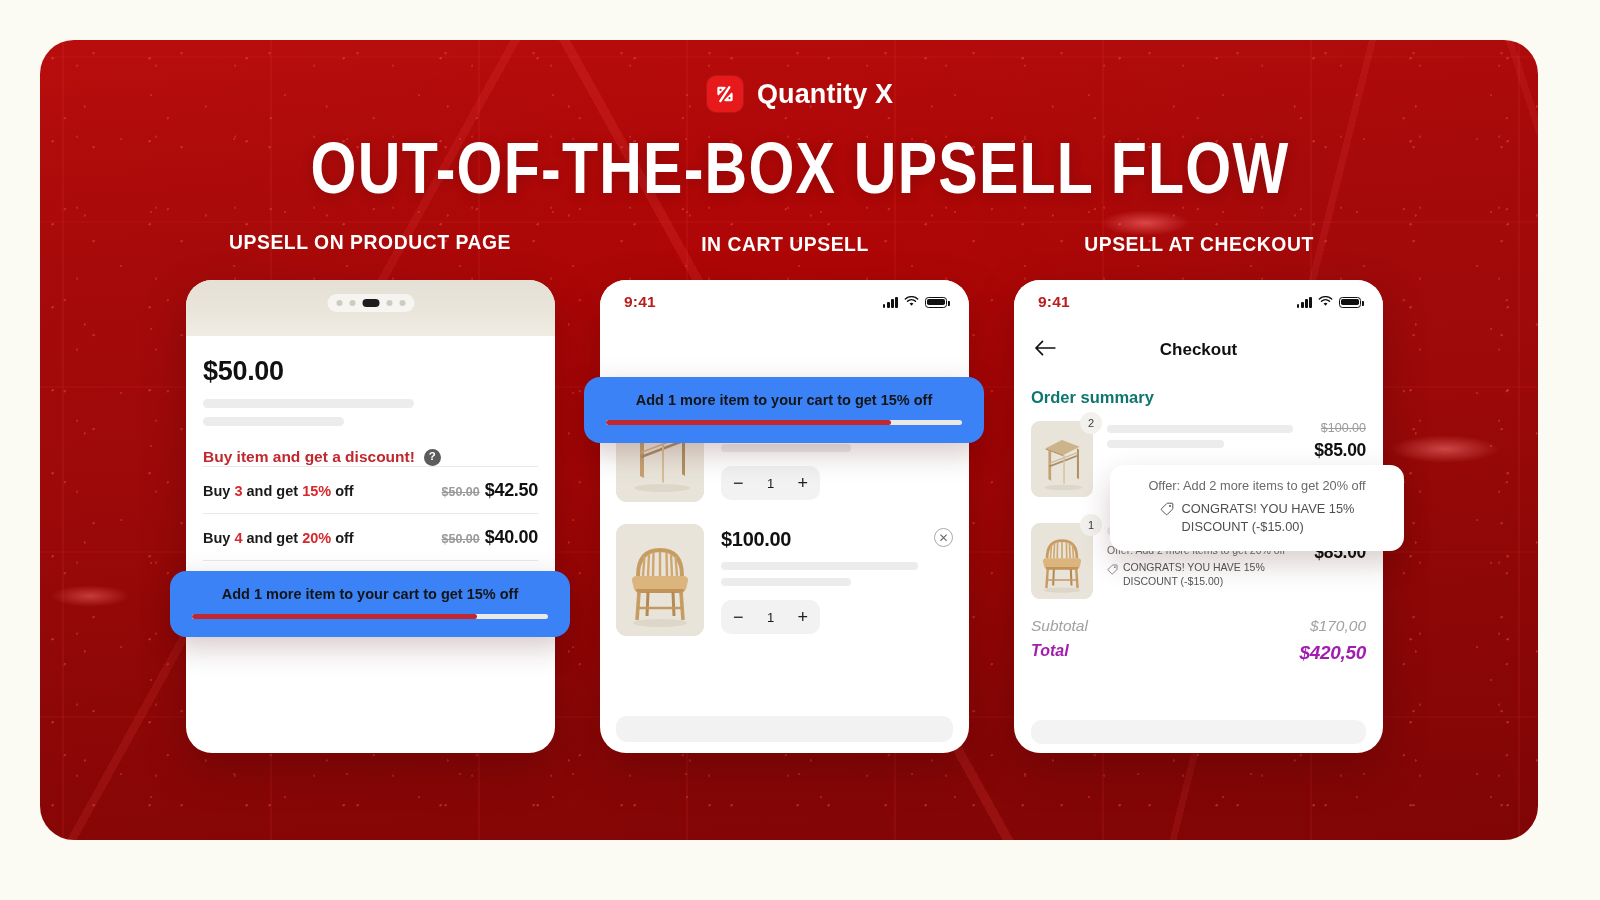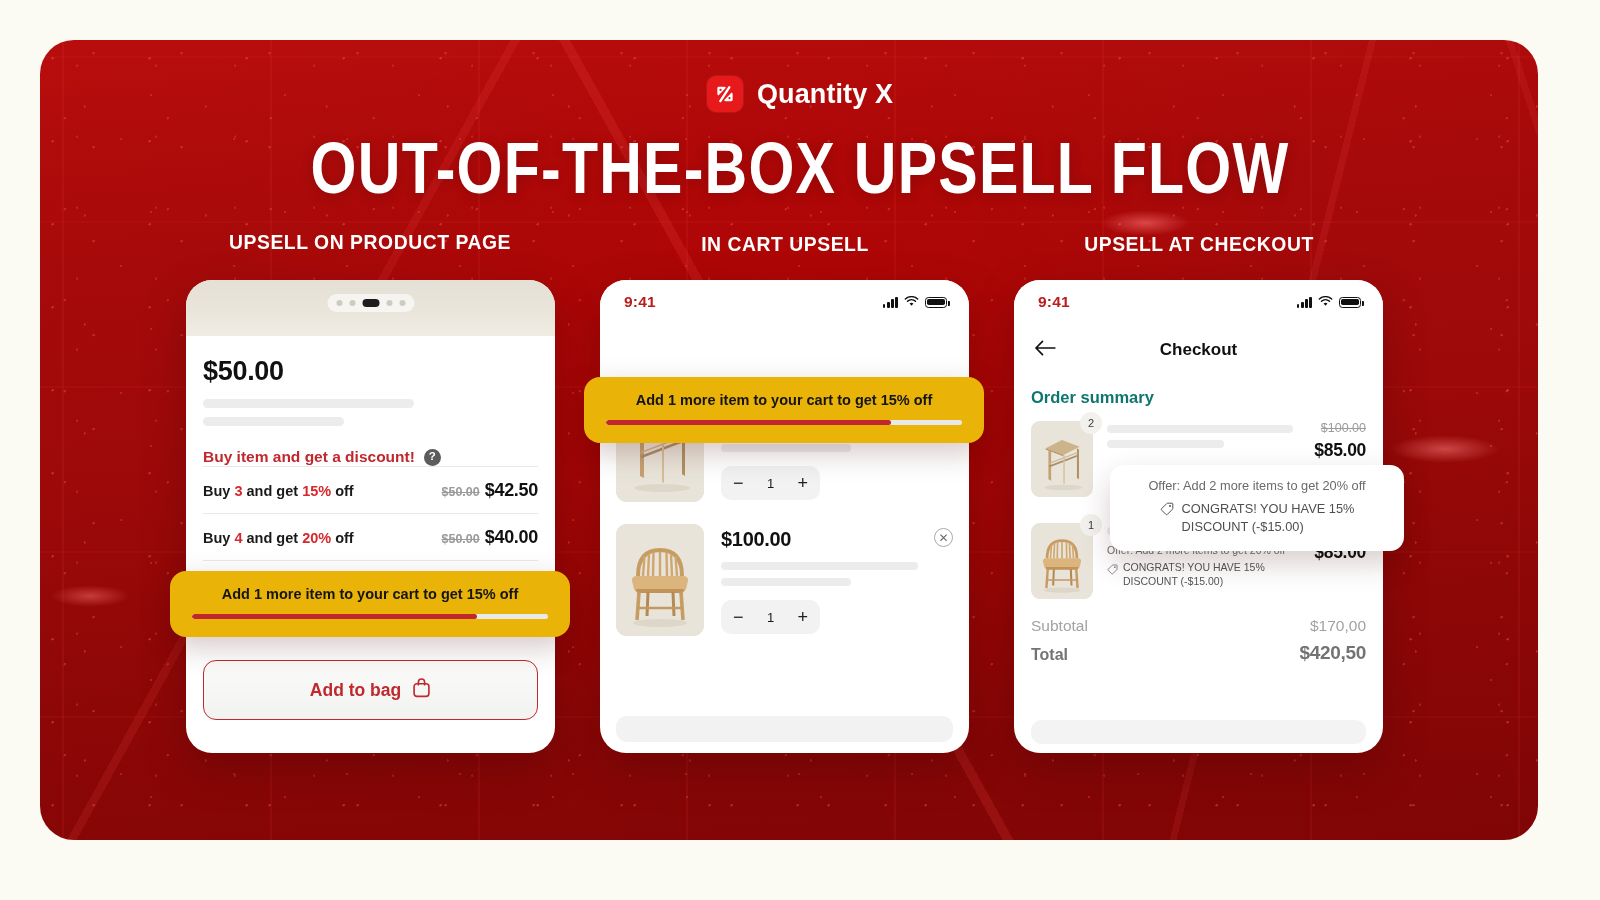--- a/index.html
+++ b/index.html
@@ -167,21 +167,21 @@
   .addbag {
     height: 60px; border: 1.4px solid #C0282D; border-radius: 13px;
     background: linear-gradient(180deg,#fbfbfa 0%, #f2f2f0 100%);
     display: flex; align-items: center; justify-content: center; gap: 11px;
     color: #C0282D; font-size: 17.5px; font-weight: 700;
   }
 
   
   .toast {
     position: absolute; z-index: 9;
-    background: #eab308;
+    background: #3b82f6;
     border-radius: 16px;
     box-shadow: 0 10px 30px rgba(70,0,0,.22);
     padding: 15px 22px 18px 22px;
   }
   #toast-product { left: 170px; top: 571px; width: 400px; }
   #toast-cart    { left: 584px; top: 377px; width: 400px; }
   .toast-txt { text-align: center; font-size: 14.5px; font-weight: 700; color: #151515; }
   .toast-bar { margin-top: 12px; height: 4.5px; border-radius: 3px; background: #e9e9e9; overflow: hidden; }
   .toast-bar > span { display: block; height: 100%; border-radius: 3px; background: #C0282D; }
 
@@ -259,23 +259,23 @@
   .co-ln.b { width: 45%; margin-top: 7px; }
   .co-prices { position: absolute; right: 0; top: 0; text-align: right; }
   .co-old { font-size: 12.5px; color: #9b9b9b; text-decoration: line-through; }
   .co-new { font-size: 17.5px; font-weight: 700; color: #111; margin-top: 5px; letter-spacing: -.3px; }
   .co-offer { font-size: 10.5px; color: #6e6e6e; margin-top: 9px; }
   .co-congrats { display: flex; gap: 5px; align-items: flex-start; margin-top: 4px; }
   .co-congrats .tg { flex: none; margin-top: 1px; }
   .co-congrats .ct { font-size: 10.5px; color: #565656; line-height: 1.38; }
 
   .totals { margin-top: 18px; }
-  .trow { display: flex; justify-content: space-between; align-items: flex-end; }
+  .trow { display: flex; justify-content: space-between; align-items: flex-start; font-style: italic; }
   .trow.sub { color: #a2a2a2; font-size: 15.5px; }
-  .trow.tot { margin-top: 7px; font-size: 16px; font-weight: 700; color: #737373; gap: 31px; }
+  .trow.tot { margin-top: 7px; font-size: 16px; font-weight: 700; color: #a21caf; gap: 31px; }
   .trow.tot .v { font-size: 19px; letter-spacing: -.3px; }
   .co-foot {
     position: absolute; left: 17px; right: 17px; bottom: 9px;
     height: 24px; border-radius: 11px; background: #f3f3f3;
   }
 
   
   #popover-offer {
     position: absolute; z-index: 10;
     left: 1110px; top: 465px; width: 294px;
@@ -346,31 +346,20 @@
         <span class="rightp"><span class="old">$50.00</span><span class="new">$42.50</span></span>
       </div>
 
       <div class="tier">
         <span><span>Buy </span><span class="red">4</span><span> and get </span><span class="red">20%</span><span> off</span></span>
         <span class="rightp"><span class="old">$50.00</span><span class="new">$40.00</span></span>
       </div>
       <div class="tier-div"></div>
     </div>
 
-    <div class="addbag-wrap">
-      <div class="addbag">
-        <span>Add to bag</span>
-        <span>
-          <svg width="19" height="21" viewBox="0 0 20 22" fill="none">
-            <rect x="2.2" y="7" width="15.6" height="13.4" rx="3" stroke="#C0282D" stroke-width="1.7"></rect>
-            <path d="M6.7 8.2V5.4a3.3 3.3 0 0 1 6.6 0v2.8" stroke="#C0282D" stroke-width="1.7" stroke-linecap="round"></path>
-          </svg>
-        </span>
-      </div>
-    </div>
   </div>
 
   <div class="toast" id="toast-product">
     <div class="toast-txt">Add 1 more item to your cart to get 15% off</div>
     <div class="toast-bar">
         <span id="bar-product" style="width: 80%;"></span>
       </div>
   </div>
 
   <div class="phone" id="phone-cart">

